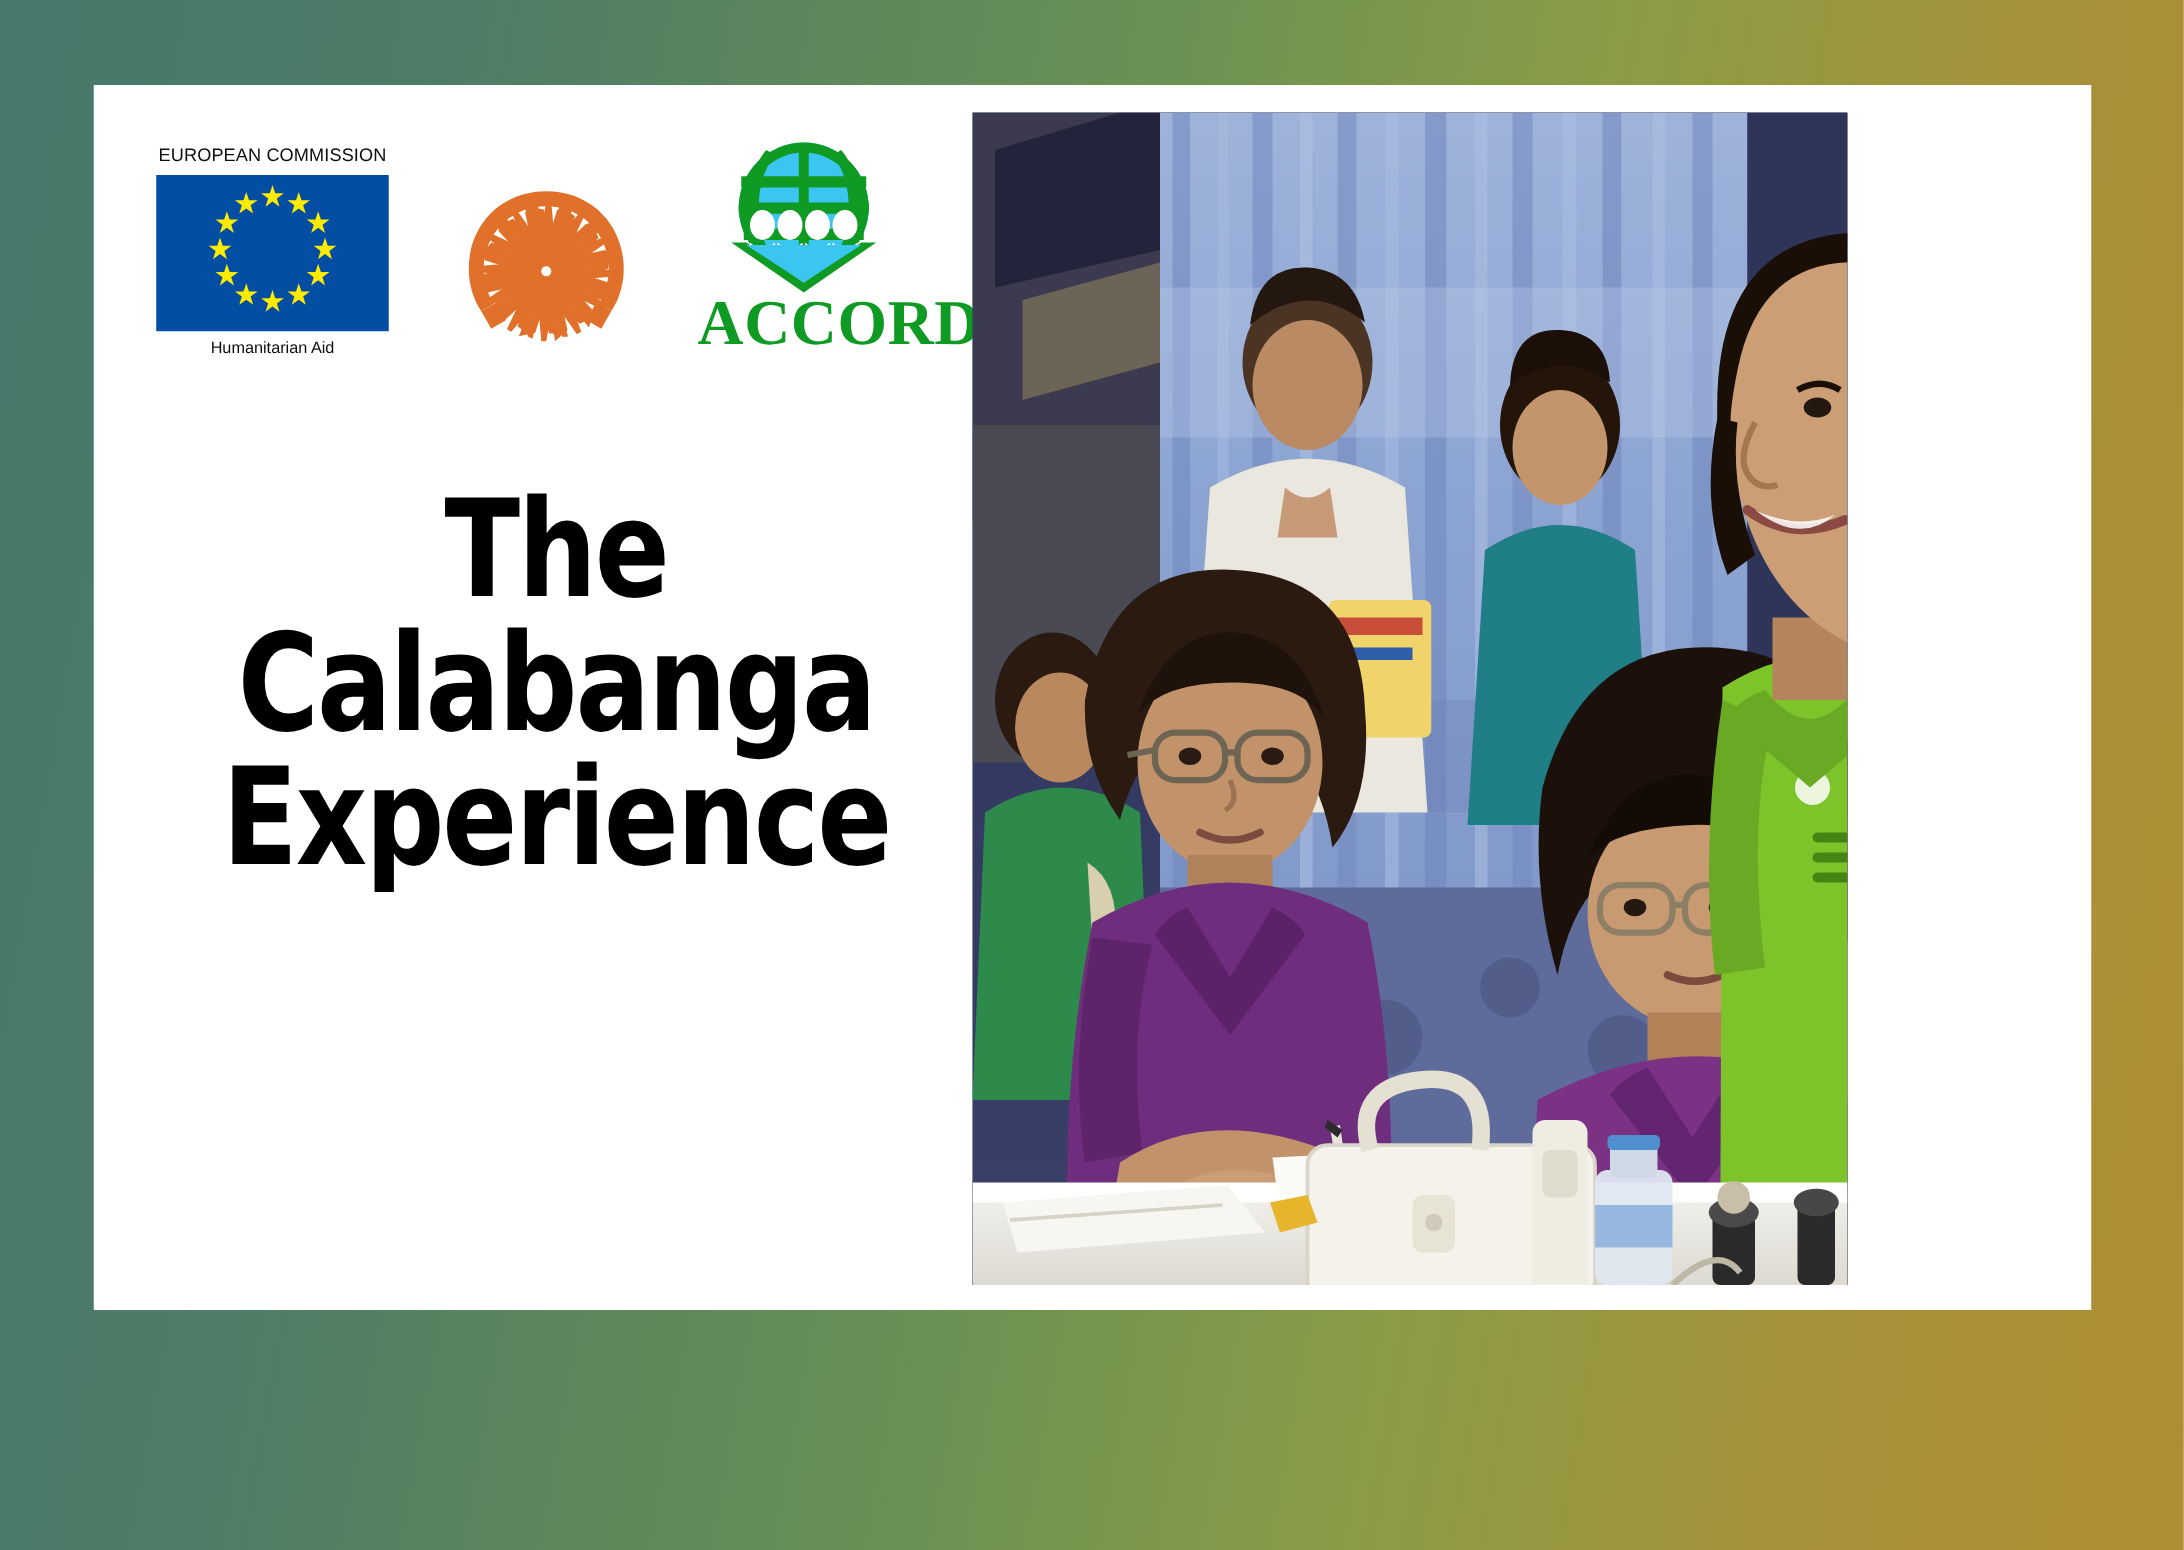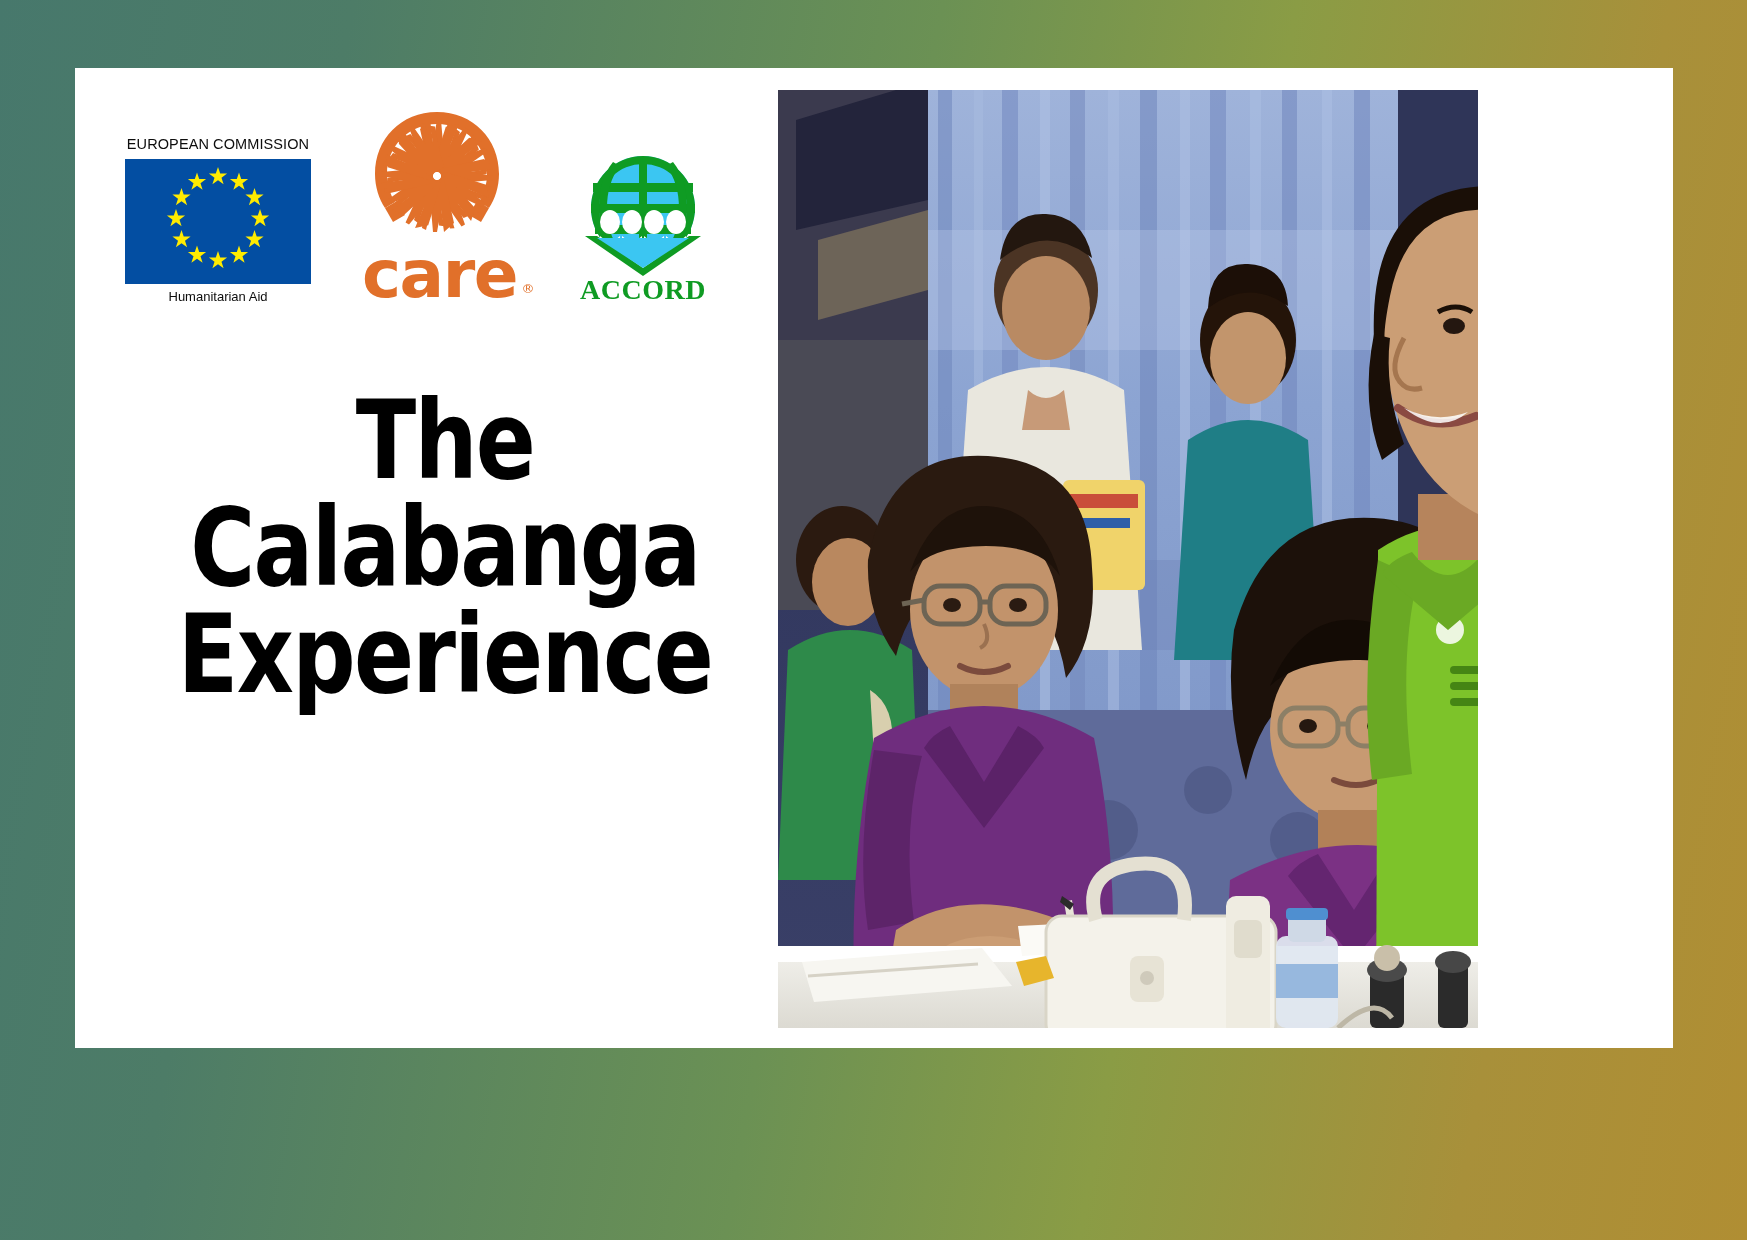--- a/index.html
+++ b/index.html
@@ -63,21 +63,21 @@
     font-size:13px; position:absolute;
     right:-16px; bottom:10px; font-weight:400;
   }
 
   
   .accord-logo { width:170px; text-align:center; }
   .accord-mark { width:148px; height:128px; margin:0 auto; display:block; }
   .accord-word {
     font-family:"Liberation Serif", serif;
     font-weight:700;
-    font-size:28px;
+    font-size:51px;
     color:#0f9b23;
     letter-spacing:.5px;
     line-height:1;
     margin-top:-2px;
   }
 
   
   .title {
     position:absolute;
     left:40px; top:320px;
@@ -200,21 +200,20 @@
               </g>
             <g transform="rotate(300)">
                 <path d="M-7 -56 l3 22 4 -22 4 0 2 23 5 -21 4 2 -3 24 7 -19 4 3 -9 26 -3 14 -18 0 -4 -16 -6 -27 z"></path>
               </g>
             <g transform="rotate(330)">
                 <path d="M-7 -56 l3 22 4 -22 4 0 2 23 5 -21 4 2 -3 24 7 -19 4 3 -9 26 -3 14 -18 0 -4 -16 -6 -27 z"></path>
               </g>
           </g>
         </g>
       </svg>
-      <div class="care-word"><span>care</span><span class="care-reg">®</span></div>
     </div>
 
     <div class="accord-logo">
       <svg class="accord-mark" viewBox="0 0 148 128">
 
         <circle cx="74" cy="58" r="52" fill="#3bc6f2"></circle>
 
         <g fill="#0f9b23">
           <path d="M22 58 a52 52 0 0 1 104 0 a52 52 0 0 1 -104 0 z M30 58 a44 44 0 0 0 88 0 a44 44 0 0 0 -88 0 z"></path>
           <rect x="24" y="33" width="100" height="9"></rect>

